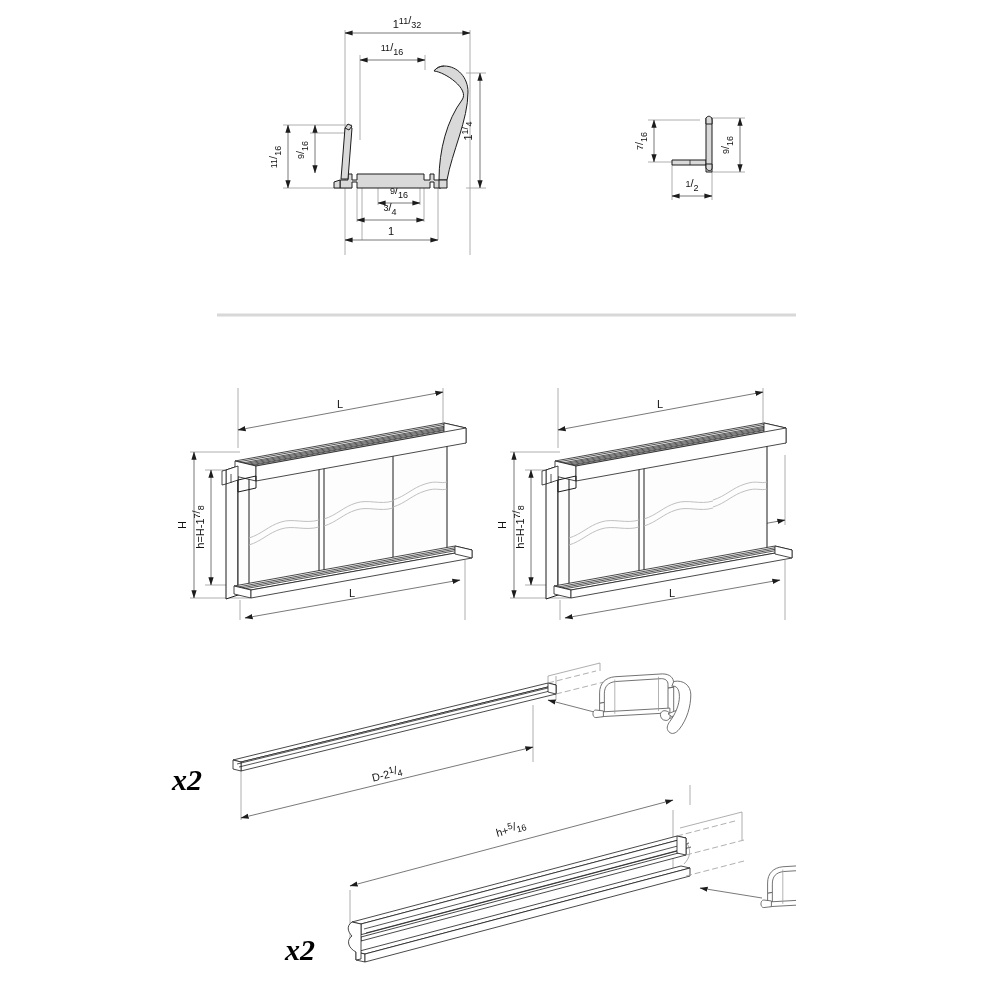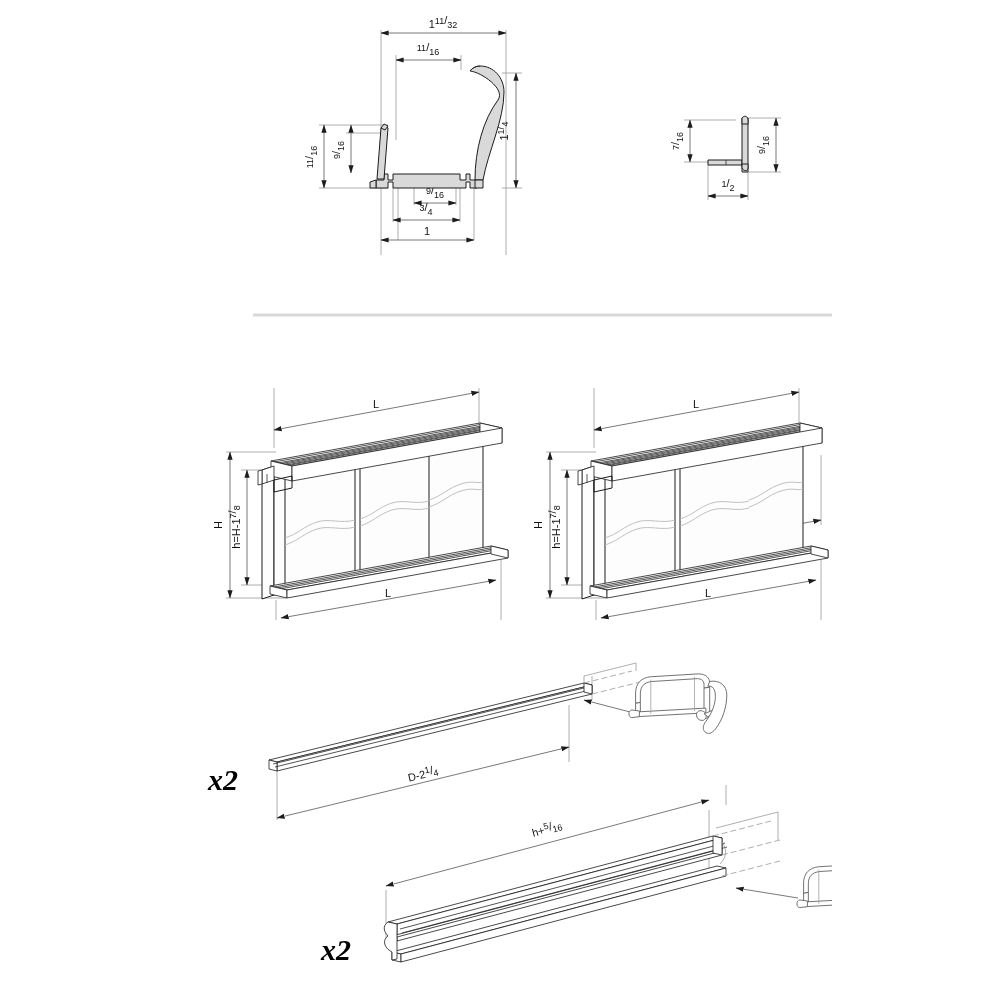--- a/index.html
+++ b/index.html
@@ -1,17 +1,17 @@
 <!DOCTYPE html>
 <html><head>
 <meta charset="utf-8">
 <style>
   html,body{margin:0;padding:0;background:#ffffff;}
   body{width:1000px;height:1000px;font-family:"Liberation Sans",sans-serif;color:#1a1a1a;}
-  #stage{position:relative;width:796px;height:1000px;overflow:hidden;background:#fff;padding-left:36px;}
+  #stage{position:relative;width:796px;height:1000px;overflow:hidden;background:#fff;}
   svg{display:block;}
   .dimtxt{font-family:"Liberation Sans",sans-serif;font-size:11px;fill:#111;}
   .x2{font-family:"Liberation Serif",serif;font-style:italic;font-size:30px;font-weight:700;fill:#000;}
   .divider{stroke:#d8d8d8;stroke-width:3;}
   .ln{fill:none;stroke:#1c1c1c;stroke-width:1;}
   .ln-thin{fill:none;stroke:#2a2a2a;stroke-width:.8;}
   .ln-light{fill:none;stroke:#b9b9b9;stroke-width:.9;}
   .ln-ext{fill:none;stroke:#9a9a9a;stroke-width:.8;}
   .ln-dim{fill:none;stroke:#6a6a6a;stroke-width:.9;}
   .fillgray{fill:#d9d9d9;stroke:#1c1c1c;stroke-width:1;}

